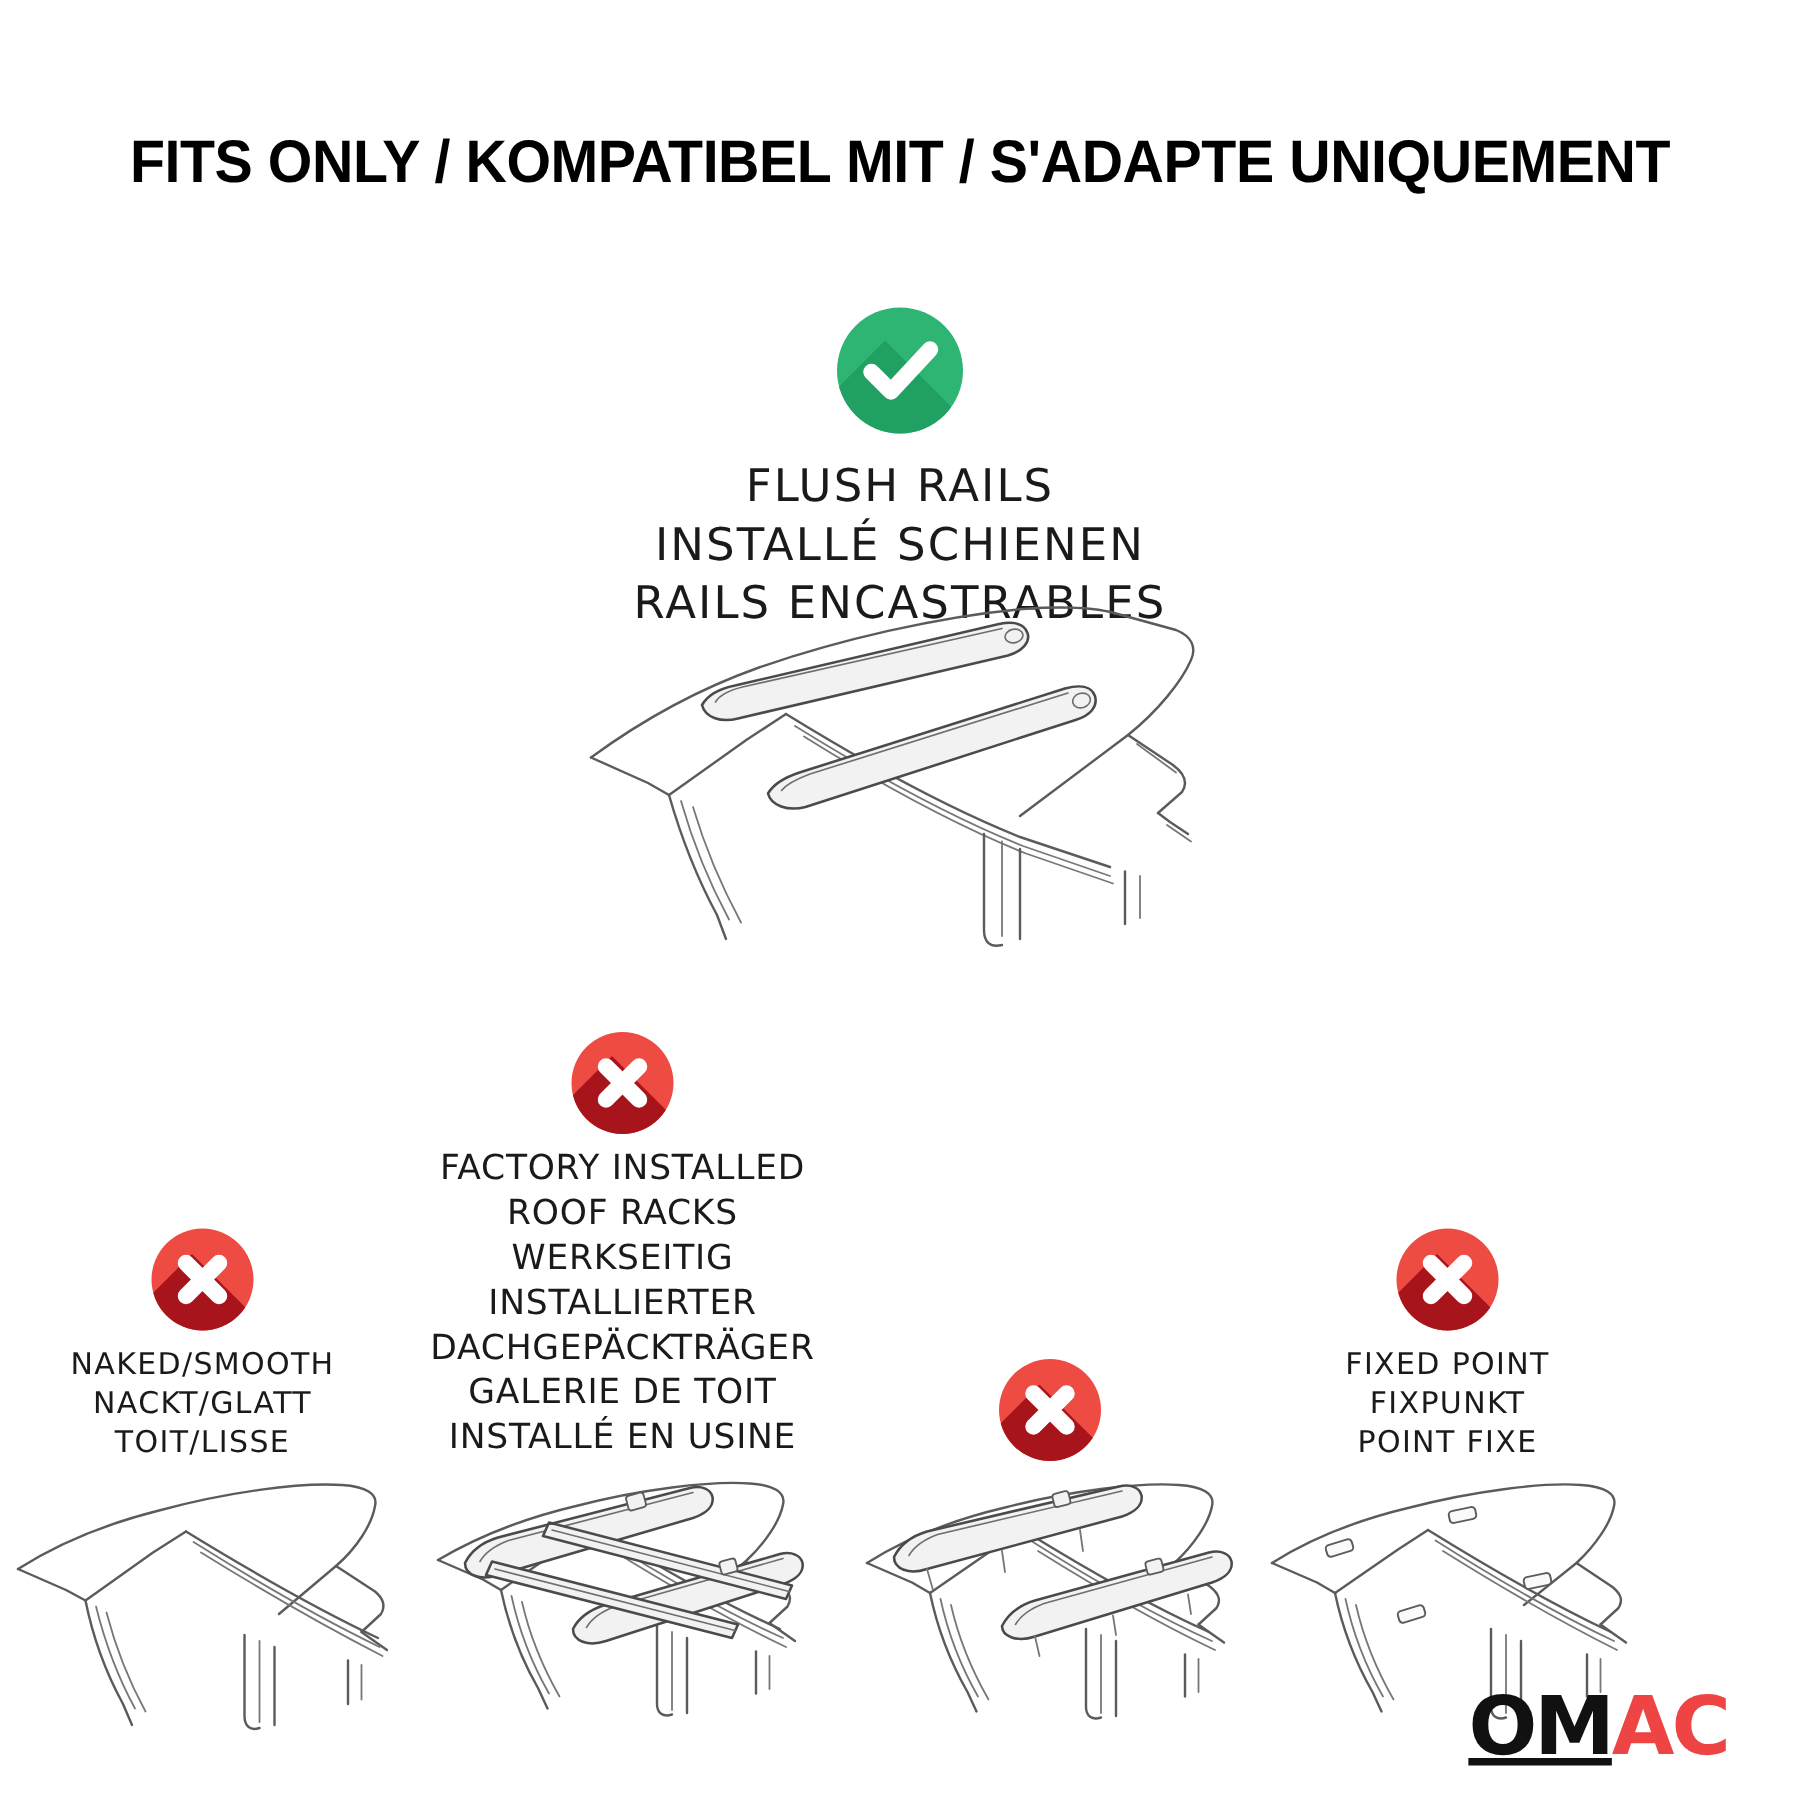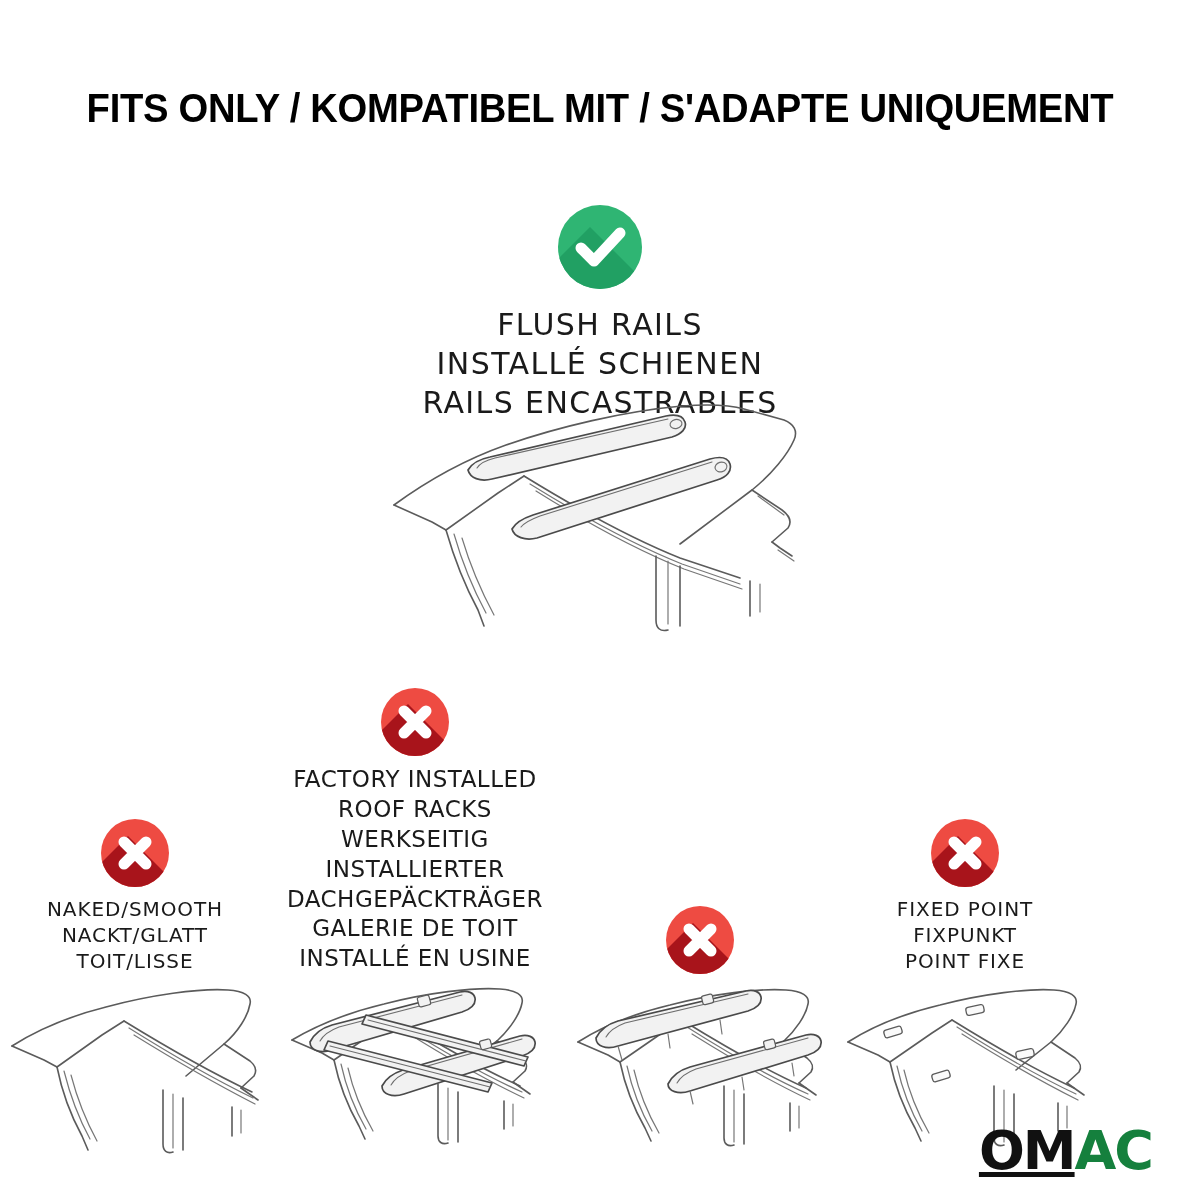--- a/index.html
+++ b/index.html
@@ -168,21 +168,21 @@
     font-size: 0;
     line-height: 1;
     letter-spacing: -1px;
   }
   .logo span {
     font-size: 54px;
     font-weight: 700;
     letter-spacing: -2px;
   }
   .logo .dark { color: #111111; text-decoration: underline; }
-  .logo .red  { color: #15803d; }
+  .logo .red  { color: #ef4444; }
 
   .line  { fill: none; stroke: #5b5b5b; stroke-width: 1.6; stroke-linejoin: round; stroke-linecap: round; }
   .line2 { fill: none; stroke: #777777; stroke-width: 1.2; stroke-linejoin: round; stroke-linecap: round; }
   .rail  { fill: #f2f2f2; stroke: #4a4a4a; stroke-width: 1.7; stroke-linejoin: round; stroke-linecap: round; }
   .railin{ fill: none;    stroke: #6e6e6e; stroke-width: 1.1; stroke-linecap: round; }
 </style>
 </head>
 <body>
 
 <div class="title">FITS ONLY / KOMPATIBEL MIT / S'ADAPTE UNIQUEMENT</div>

